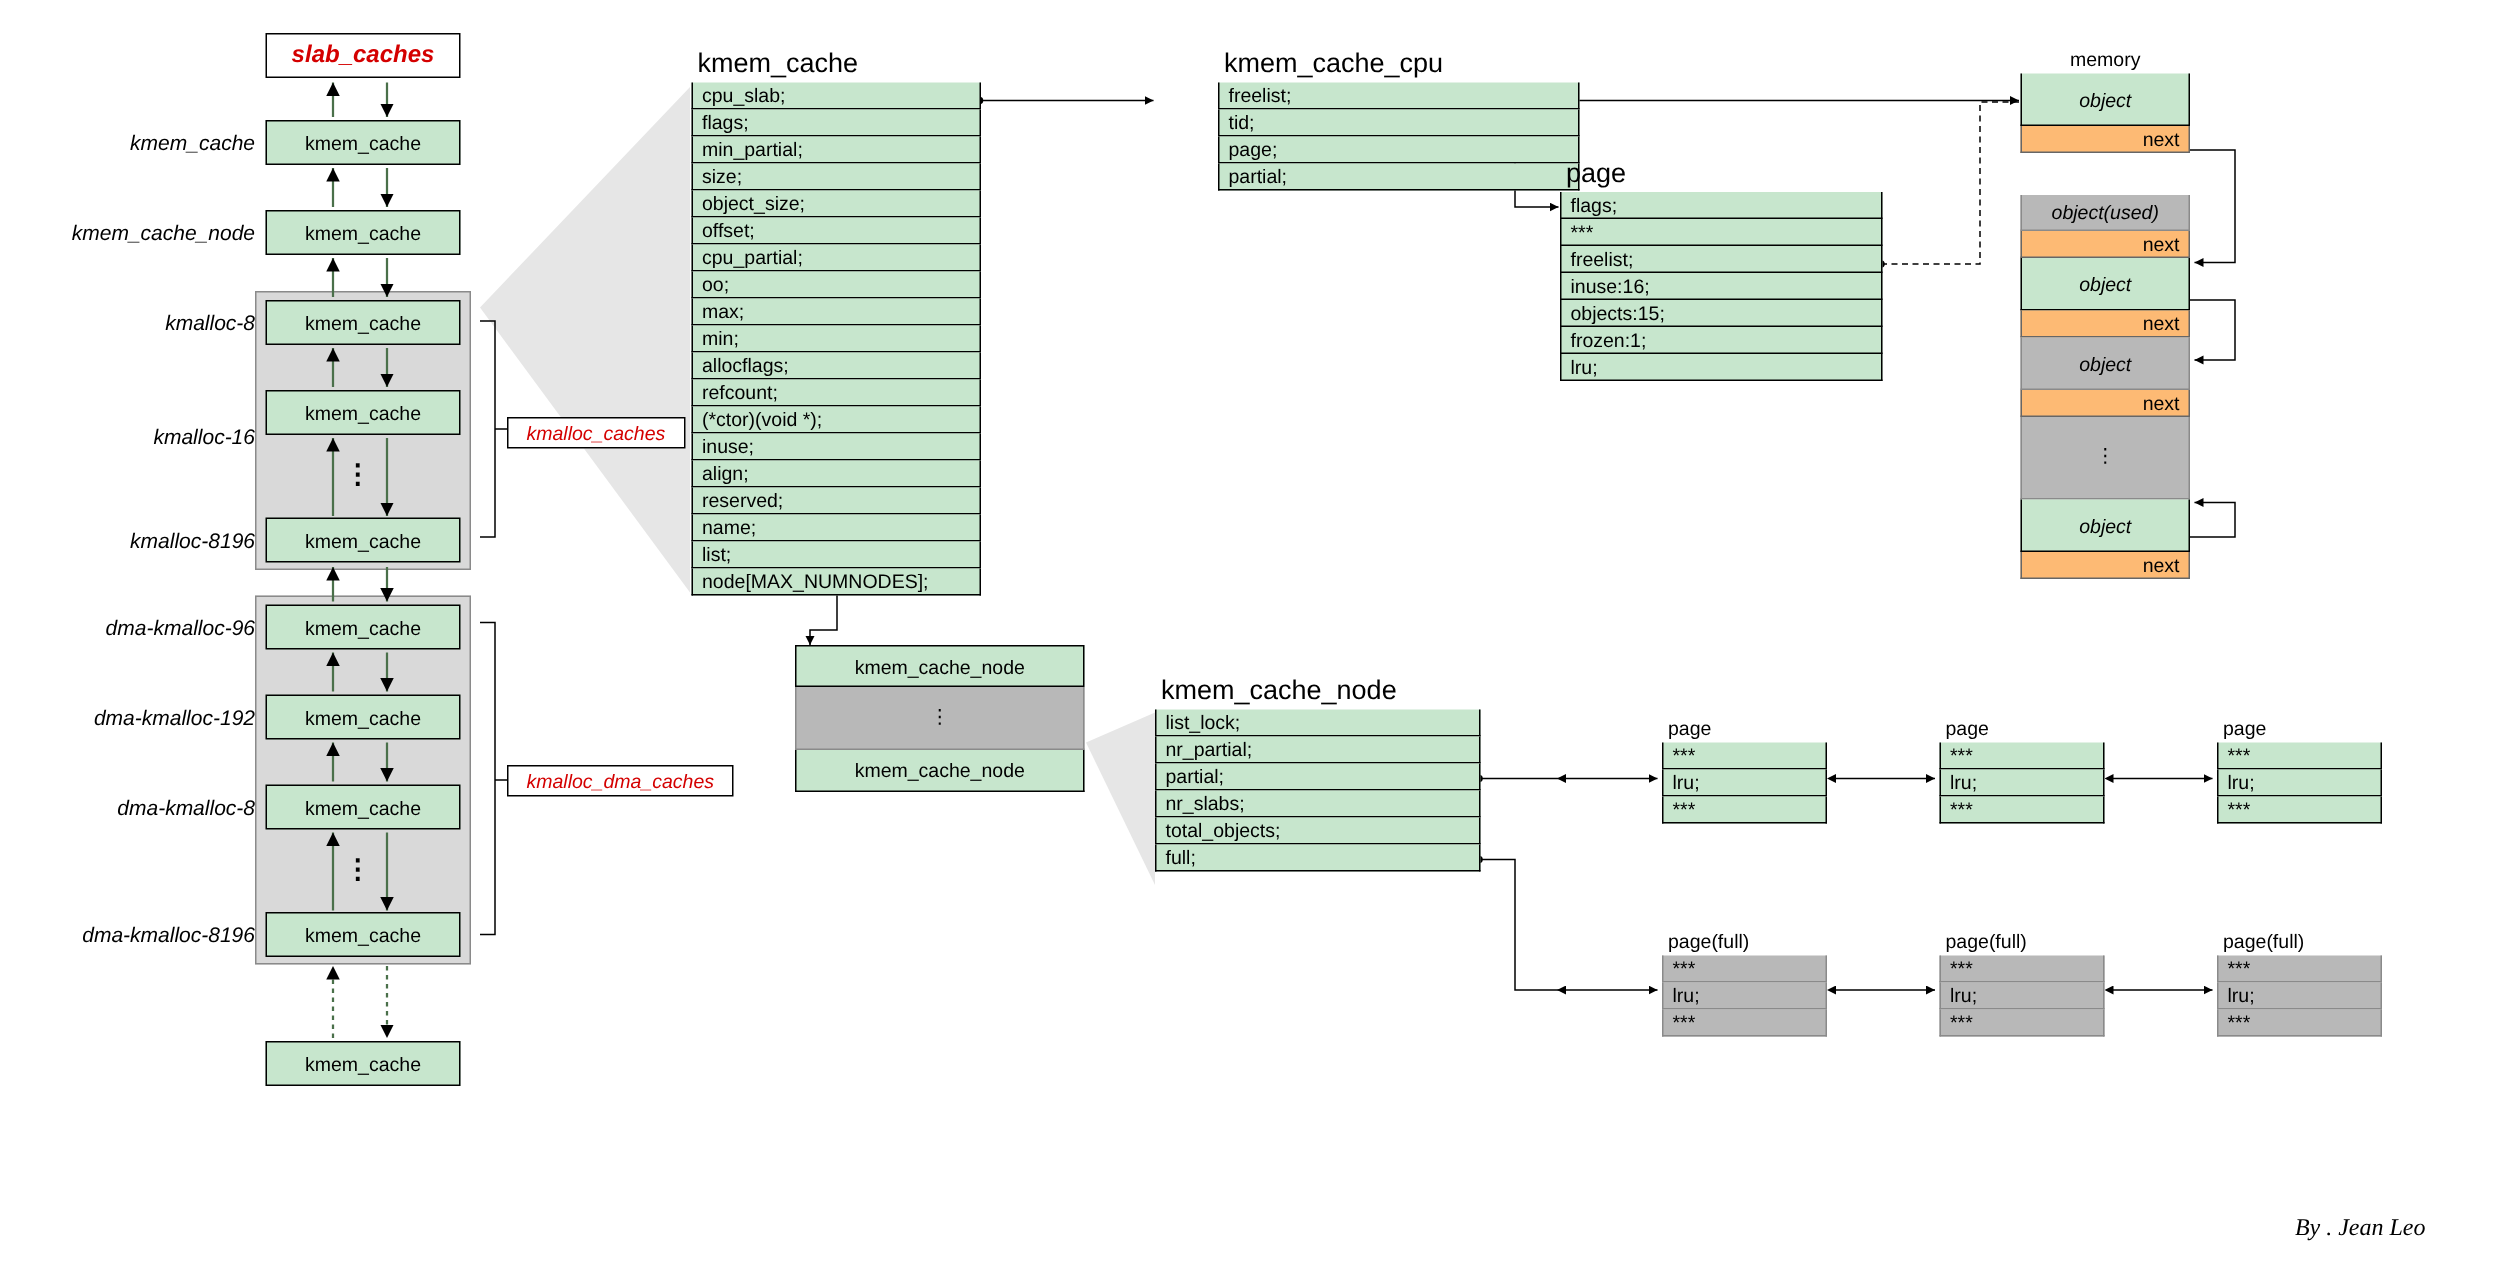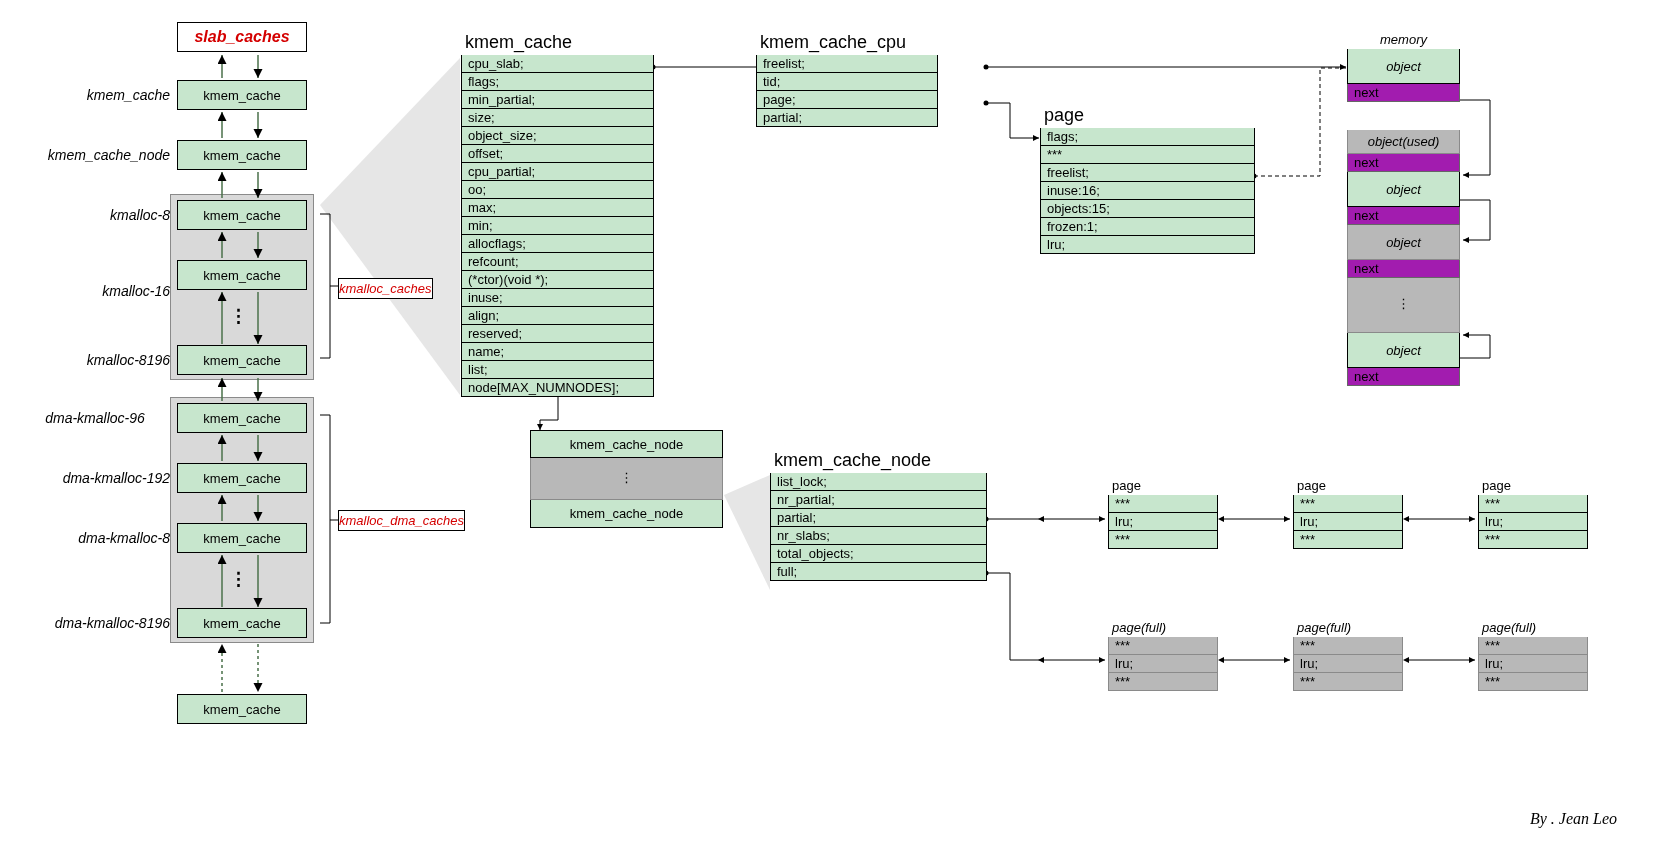--- a/index.html
+++ b/index.html
@@ -28,21 +28,20 @@
     position: absolute;
     box-sizing: border-box;
   }
   .struct .title {
     font-size: 18px;
     margin-bottom: 2px;
     padding-left: 4px;
   }
   .struct .title-small {
     font-size: 13px;
-    font-style: italic;
     text-align: center;
     margin-bottom: 2px;
   }
   .struct .row {
     border: 1px solid #000;
     border-top: none;
     background: #c7e6cd;
     padding: 1px 6px;
     box-sizing: border-box;
     font-size: 13px;
@@ -51,42 +50,42 @@
     line-height: 16px;
   }
   .struct .row:first-of-type {
     border-top: 1px solid #000;
   }
   .struct .row.gray {
     background: #b8b8b8;
     border-color: #8a8a8a;
   }
   .struct .row.darkgray {
-    background: #a21caf;
+    background: #fdba74;
     border-color: #666;
-    text-align: left;
+    text-align: right;
   }
   .struct .row.green-center {
     text-align: center;
     font-style: italic;
   }
   .label-left {
     position: absolute;
     text-align: right;
     font-style: italic;
     font-size: 14px;
   }
   .label-red {
     position: absolute;
     color: #d40000;
     font-style: italic;
     font-size: 13px;
     background: #fff;
     border: 1px solid #000;
-    padding: 2px 0;
+    padding: 2px 12px;
     text-align: center;
   }
   .outline-box {
     position: absolute;
     border: 1px solid #000;
     background: transparent;
     box-sizing: border-box;
   }
   .outline-gray {
     border-color: #8a8a8a;
@@ -201,21 +200,21 @@
 <div class="label-left" style="left:40px;top:283px;width:130px;">kmalloc-16</div>
 <div class="box" style="left:177px;top:260px;width:130px;height:30px;">kmem_cache</div>
 
 <div class="dots" style="left:225px;top:305px;width:30px;">⋮</div>
 
 <div class="label-left" style="left:40px;top:352px;width:130px;">kmalloc-8196</div>
 <div class="box" style="left:177px;top:345px;width:130px;height:30px;">kmem_cache</div>
 
 <div class="outline-box outline-gray" style="left:170px;top:397px;width:144px;height:246px;z-index:-1;"></div>
 
-<div class="label-left" style="left:20px;top:410px;width:150px;text-align:center;">dma-kmalloc-96</div>
+<div class="label-left" style="left:20px;top:410px;width:150px;">dma-kmalloc-96</div>
 <div class="box" style="left:177px;top:403px;width:130px;height:30px;">kmem_cache</div>
 
 <div class="label-left" style="left:20px;top:470px;width:150px;">dma-kmalloc-192</div>
 <div class="box" style="left:177px;top:463px;width:130px;height:30px;">kmem_cache</div>
 
 <div class="label-left" style="left:20px;top:530px;width:150px;">dma-kmalloc-8</div>
 <div class="box" style="left:177px;top:523px;width:130px;height:30px;">kmem_cache</div>
 
 <div class="dots" style="left:225px;top:568px;width:30px;">⋮</div>
 
@@ -243,21 +242,21 @@
   <div class="row">refcount;</div>
   <div class="row">(*ctor)(void *);</div>
   <div class="row">inuse;</div>
   <div class="row">align;</div>
   <div class="row">reserved;</div>
   <div class="row">name;</div>
   <div class="row">list;</div>
   <div class="row">node[MAX_NUMNODES];</div>
 </div>
 
-<div class="struct" style="left:756px;top:32px;width:182px;">
+<div class="struct" style="left:812px;top:32px;width:241px;">
   <div class="title">kmem_cache_cpu</div>
   <div class="row">freelist;</div>
   <div class="row">tid;</div>
   <div class="row">page;</div>
   <div class="row">partial;</div>
 </div>
 
 <div class="struct" style="left:1040px;top:105px;width:215px;">
   <div class="title">page</div>
   <div class="row">flags;</div>

